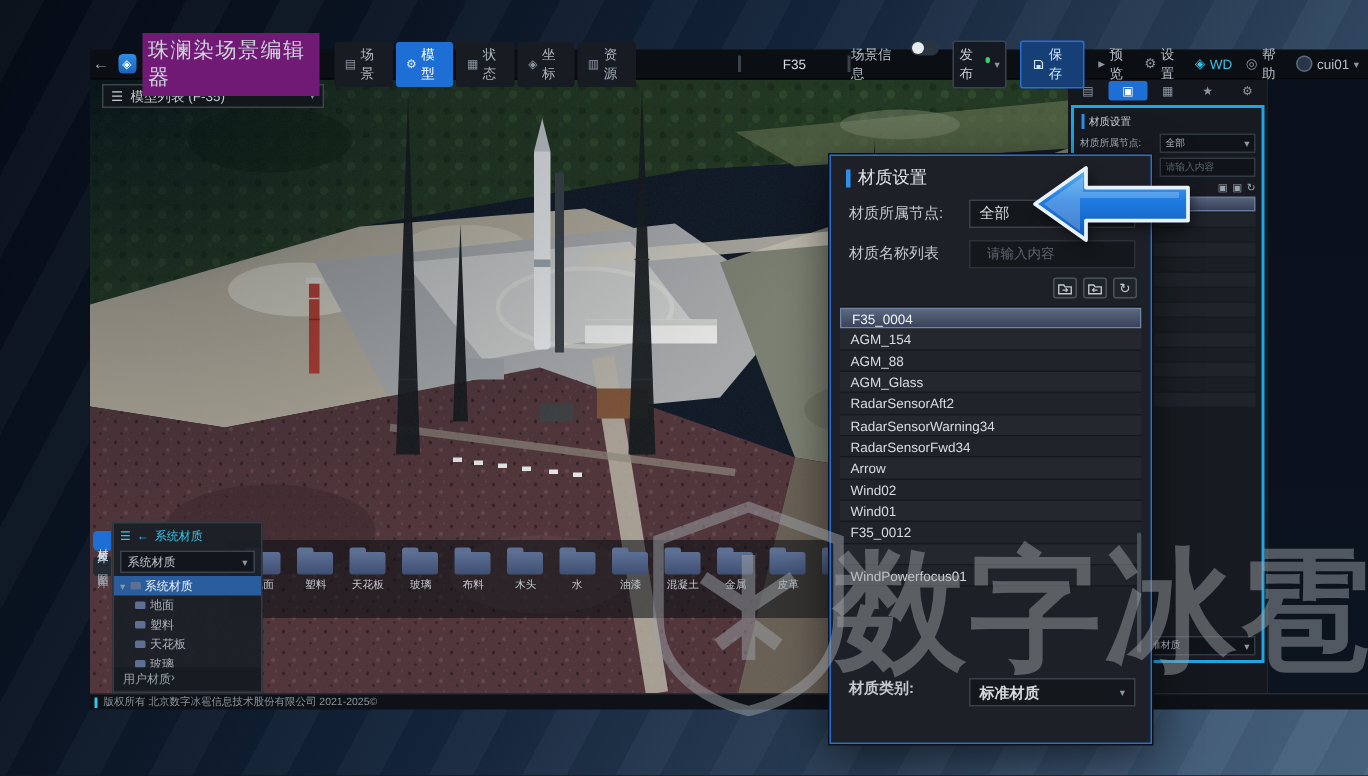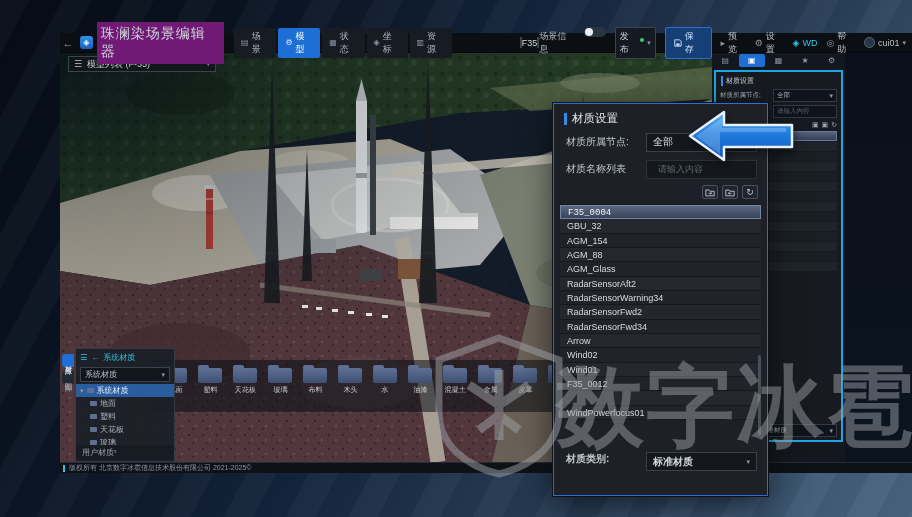--- a/index.html
+++ b/index.html
@@ -15,21 +15,21 @@
     display:flex;align-items:center;font-size:9px;border-bottom:1px solid #05070a;}
   .tb-back{width:16px;text-align:center;color:#9aa3ad;font-size:11px;}
   .tb-logo{width:13px;height:13px;border-radius:3px;background:linear-gradient(#2f8fe8,#1d5fb8);margin:0 4px;
     display:flex;align-items:center;justify-content:center;color:#dff;font-size:8px;}
   .tb-title{background:#701a75;padding:3px 4px;color:#cdd4db;letter-spacing:1px;font-size:14px;}
   .tb-tabs{display:flex;margin-left:10px;gap:2px;}
   .tb-tab{display:flex;align-items:center;gap:3px;background:#171c23;color:#aeb6bf;padding:2px 7px;border-radius:2px;cursor:default;}
   .tb-tab .ti{font-size:8px;color:#8d97a3;}
   .tb-tab.active{background:#1d6fd6;color:#fff;}
   .tb-tab.active .ti{color:#dce9fb;}
-  .tb-center{display:flex;align-items:center;margin-left:68px;color:#d7dce2;}
+  .tb-center{display:flex;align-items:center;gap:28px;margin-left:68px;color:#d7dce2;}
   .tb-div{width:2px;height:11px;background:#3a424c;}
   .tb-right{display:flex;gap:9px;margin-left:auto;margin-right:6px;}
   .toggle{width:22px;height:10px;border-radius:6px;background:#2b3542;position:relative;}
   .toggle .knob{position:absolute;left:1px;top:1px;width:8px;height:8px;border-radius:50%;background:#e8edf2;}
   .pub-dd{display:flex;align-items:center;gap:3px;border:1px solid #3a4450;padding:1px 4px;border-radius:2px;background:#141922;}
   .gdot{width:4px;height:4px;border-radius:50%;background:#35d06a;margin-top:-5px;}
   .btn-save{display:flex;align-items:center;gap:3px;background:#153f76;border:1px solid #2a6fd0;color:#cfe4ff;padding:2px 8px;border-radius:2px;}
   .tb-item{display:flex;align-items:center;gap:3px;color:#b7bfc8;}
   .tb-item .ti{font-size:9px;color:#8d97a3;}
   .tb-item.cyan{color:#35c3e8;}
@@ -94,21 +94,21 @@
     display:flex;align-items:center;padding:0 5px;gap:4px;}
   .fp-search input{background:transparent;border:none;outline:none;color:#cfd4da;font-size:9px;width:100px;font-family:inherit;}
   .fp-search input::placeholder{color:#5d656e;}
   .fp-tools{position:absolute;right:9px;top:81px;display:flex;gap:4px;}
   .tool-btn{width:16px;height:14px;border:1px solid #4a525b;border-radius:2px;display:flex;align-items:center;
     justify-content:center;color:#c2c8ce;font-size:9px;background:#20252b;}
   .fp-list{position:absolute;left:6px;right:6px;top:100px;height:258px;overflow:hidden;border-top:1px solid #14171b;}
   .item{height:14.33px;line-height:14.33px;padding:0 7px;font-size:9px;color:#d7dce1;background:#20242a;
     border-bottom:1px solid #15181c;white-space:nowrap;}
   .item:nth-child(even){background:#24282e;}
-  .item.sel{background:linear-gradient(#5a6880,#39435a);border:1px solid #7285a5;color:#f0f4f8;font-family:Liberation Mono, monospace;}
+  .item.sel{background:linear-gradient(#5a6880,#39435a);border:1px solid #7285a5;color:#f0f4f8;}
   .fp-scroll{position:absolute;right:0;top:150px;width:3px;height:80px;background:#4a5058;border-radius:2px;}
   .fp-bottom{position:absolute;left:12px;right:10px;top:348px;display:flex;align-items:flex-start;font-weight:bold;}
   
   .callout{position:absolute;left:686px;top:108px;z-index:35;filter:drop-shadow(2px 4px 4px rgba(0,0,0,0.5));}
   
   .wm{position:absolute;z-index:40;pointer-events:none;}
   .wm-text{left:556px;top:348px;font-size:88px;font-weight:bold;color:rgba(158,163,168,0.48);letter-spacing:2px;
     font-family:"DejaVu Sans",sans-serif;white-space:nowrap;}
   .wm-logo{left:424px;top:330px;opacity:0.5;}
   
@@ -488,27 +488,25 @@
       <span class="tool-btn">
         <svg width="10" height="9" viewBox="0 0 12 10">
             <path d="M1,2 h4 l1,1.5 h5 v5.5 h-10 z" fill="none" stroke="#c2c8ce" stroke-width="1.1"></path>
             <path d="M8,6 h-4 M5.5,4.5 L4,6 L5.5,7.5" fill="none" stroke="#c2c8ce" stroke-width="1"></path>
           </svg>
       </span>
       <span class="tool-btn">↻</span>
     </div>
     <div class="fp-list">
       <div class="item sel">F35_0004</div>
-      <div class="item">GBU_32</div>
       <div class="item">AGM_154</div>
       <div class="item">AGM_88</div>
       <div class="item">AGM_Glass</div>
       <div class="item">RadarSensorAft2</div>
       <div class="item">RadarSensorWarning34</div>
-      <div class="item">RadarSensorFwd2</div>
       <div class="item">RadarSensorFwd34</div>
       <div class="item">Arrow</div>
       <div class="item">Wind02</div>
       <div class="item">Wind01</div>
       <div class="item">F35_0012</div>
       <div class="item"></div>
       <div class="item">WindPowerfocus01</div>
       <span class="fp-scroll"></span>
     </div>
     <div class="fp-bottom">

